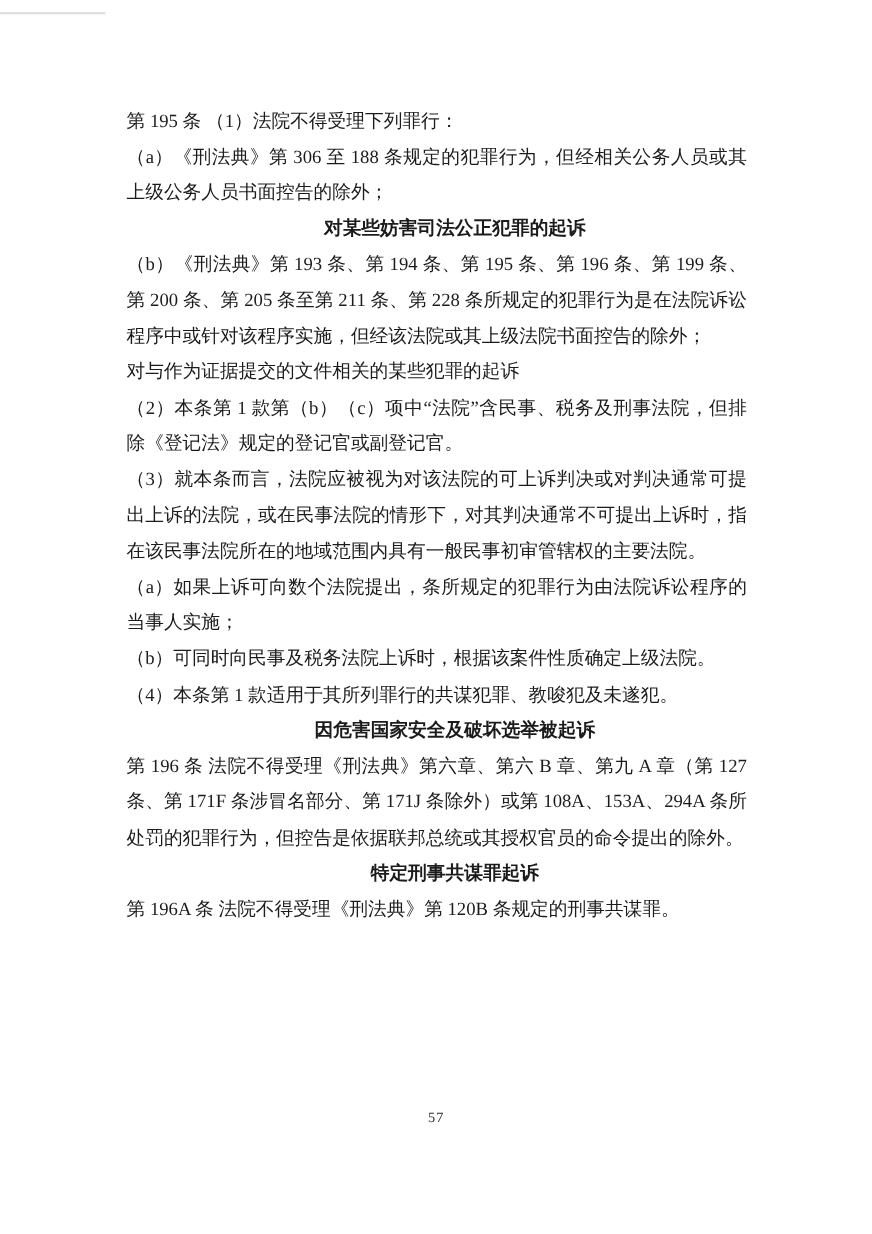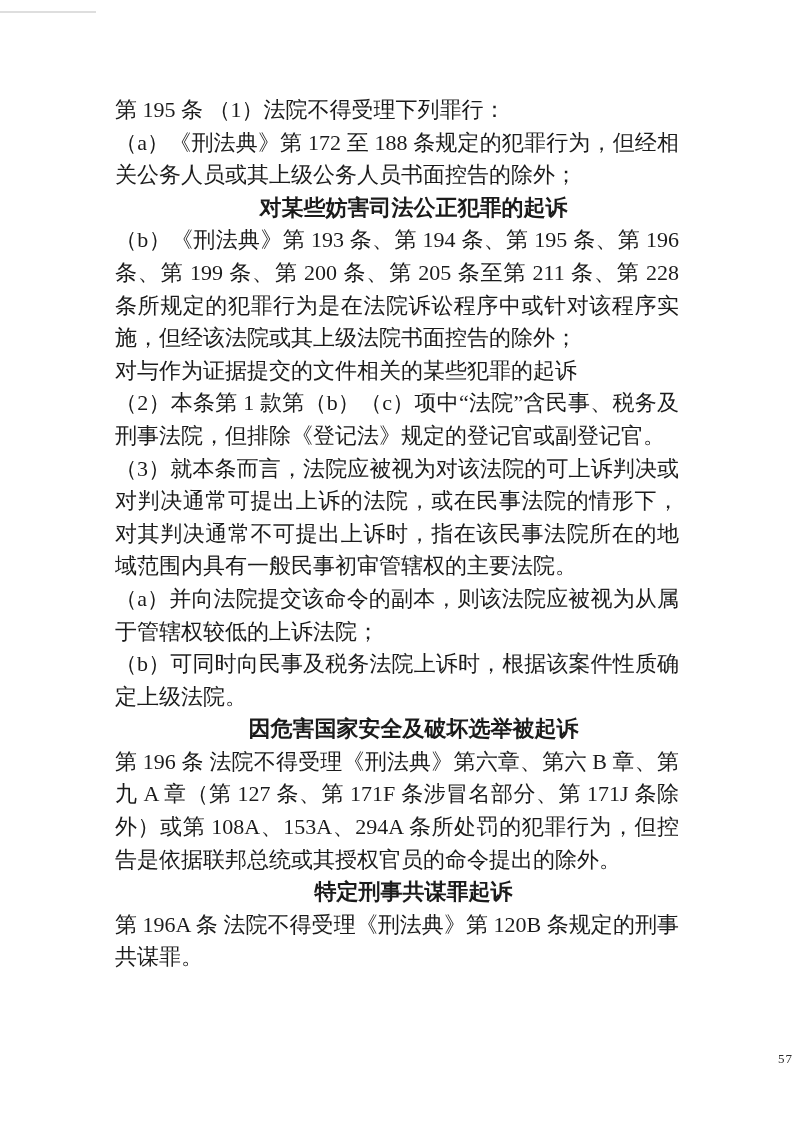--- a/index.html
+++ b/index.html
@@ -28,59 +28,60 @@
   }
   .content {
     position: absolute;
     left: 115px;
     top: 94px;
     width: 564px;
   }
   .para {
     margin: 0;
     padding: 0;
-    font-size: 22px;
+    font-size: 17px;
     line-height: 32.6px;
     text-align: justify;
     word-break: break-all;
     font-family: Liberation Serif, serif;
   }
   .para.heading {
     font-weight: 700;
     text-align: center;
     text-indent: 33px;
   }
   .para.subheading {
     text-align: left;
   }
   .page-number {
     position: absolute;
     left: 0;
-    top: 1051px;
+    top: 1008px;
     width: 100%;
-    text-align: right;
+    text-align: center;
     font-size: 13px;
     color: #2a2a2a;
     letter-spacing: 1px;
   }
 </style>
 </head>
 <body>
 
 <div class="page">
   <div class="scan-artifact"></div>
   <main class="content" id="doc-body">
       <p class="para body">第 195 条 （1）法院不得受理下列罪行：</p>
-      <p class="para body">（a）《刑法典》第 172 至 188 条规定的犯罪行为，但经相关公务人员或其上级公务人员书面控告的除外；</p>
+      <p class="para body">（a）《刑法典》第 306 至 188 条规定的犯罪行为，但经相关公务人员或其上级公务人员书面控告的除外；</p>
       <p class="para heading">对某些妨害司法公正犯罪的起诉</p>
       <p class="para body">（b）《刑法典》第 193 条、第 194 条、第 195 条、第 196 条、第 199 条、第 200 条、第 205 条至第 211 条、第 228 条所规定的犯罪行为是在法院诉讼程序中或针对该程序实施，但经该法院或其上级法院书面控告的除外；</p>
       <p class="para subheading">对与作为证据提交的文件相关的某些犯罪的起诉</p>
       <p class="para body">（2）本条第 1 款第（b）（c）项中“法院”含民事、税务及刑事法院，但排除《登记法》规定的登记官或副登记官。</p>
       <p class="para body">（3）就本条而言，法院应被视为对该法院的可上诉判决或对判决通常可提出上诉的法院，或在民事法院的情形下，对其判决通常不可提出上诉时，指在该民事法院所在的地域范围内具有一般民事初审管辖权的主要法院。</p>
-      <p class="para body">（a）并向法院提交该命令的副本，则该法院应被视为从属于管辖权较低的上诉法院；</p>
+      <p class="para body">（a）如果上诉可向数个法院提出，条所规定的犯罪行为由法院诉讼程序的当事人实施；</p>
       <p class="para body">（b）可同时向民事及税务法院上诉时，根据该案件性质确定上级法院。</p>
+      <p class="para body">（4）本条第 1 款适用于其所列罪行的共谋犯罪、教唆犯及未遂犯。</p>
       <p class="para heading">因危害国家安全及破坏选举被起诉</p>
       <p class="para body">第 196 条  法院不得受理《刑法典》第六章、第六 B 章、第九 A 章（第 127 条、第 171F 条涉冒名部分、第 171J 条除外）或第 108A、153A、294A 条所处罚的犯罪行为，但控告是依据联邦总统或其授权官员的命令提出的除外。</p>
       <p class="para heading">特定刑事共谋罪起诉</p>
       <p class="para body">第 196A 条  法院不得受理《刑法典》第 120B 条规定的刑事共谋罪。</p>
     </main>
   <footer class="page-number">57</footer>
 </div>
 
 </body></html>

